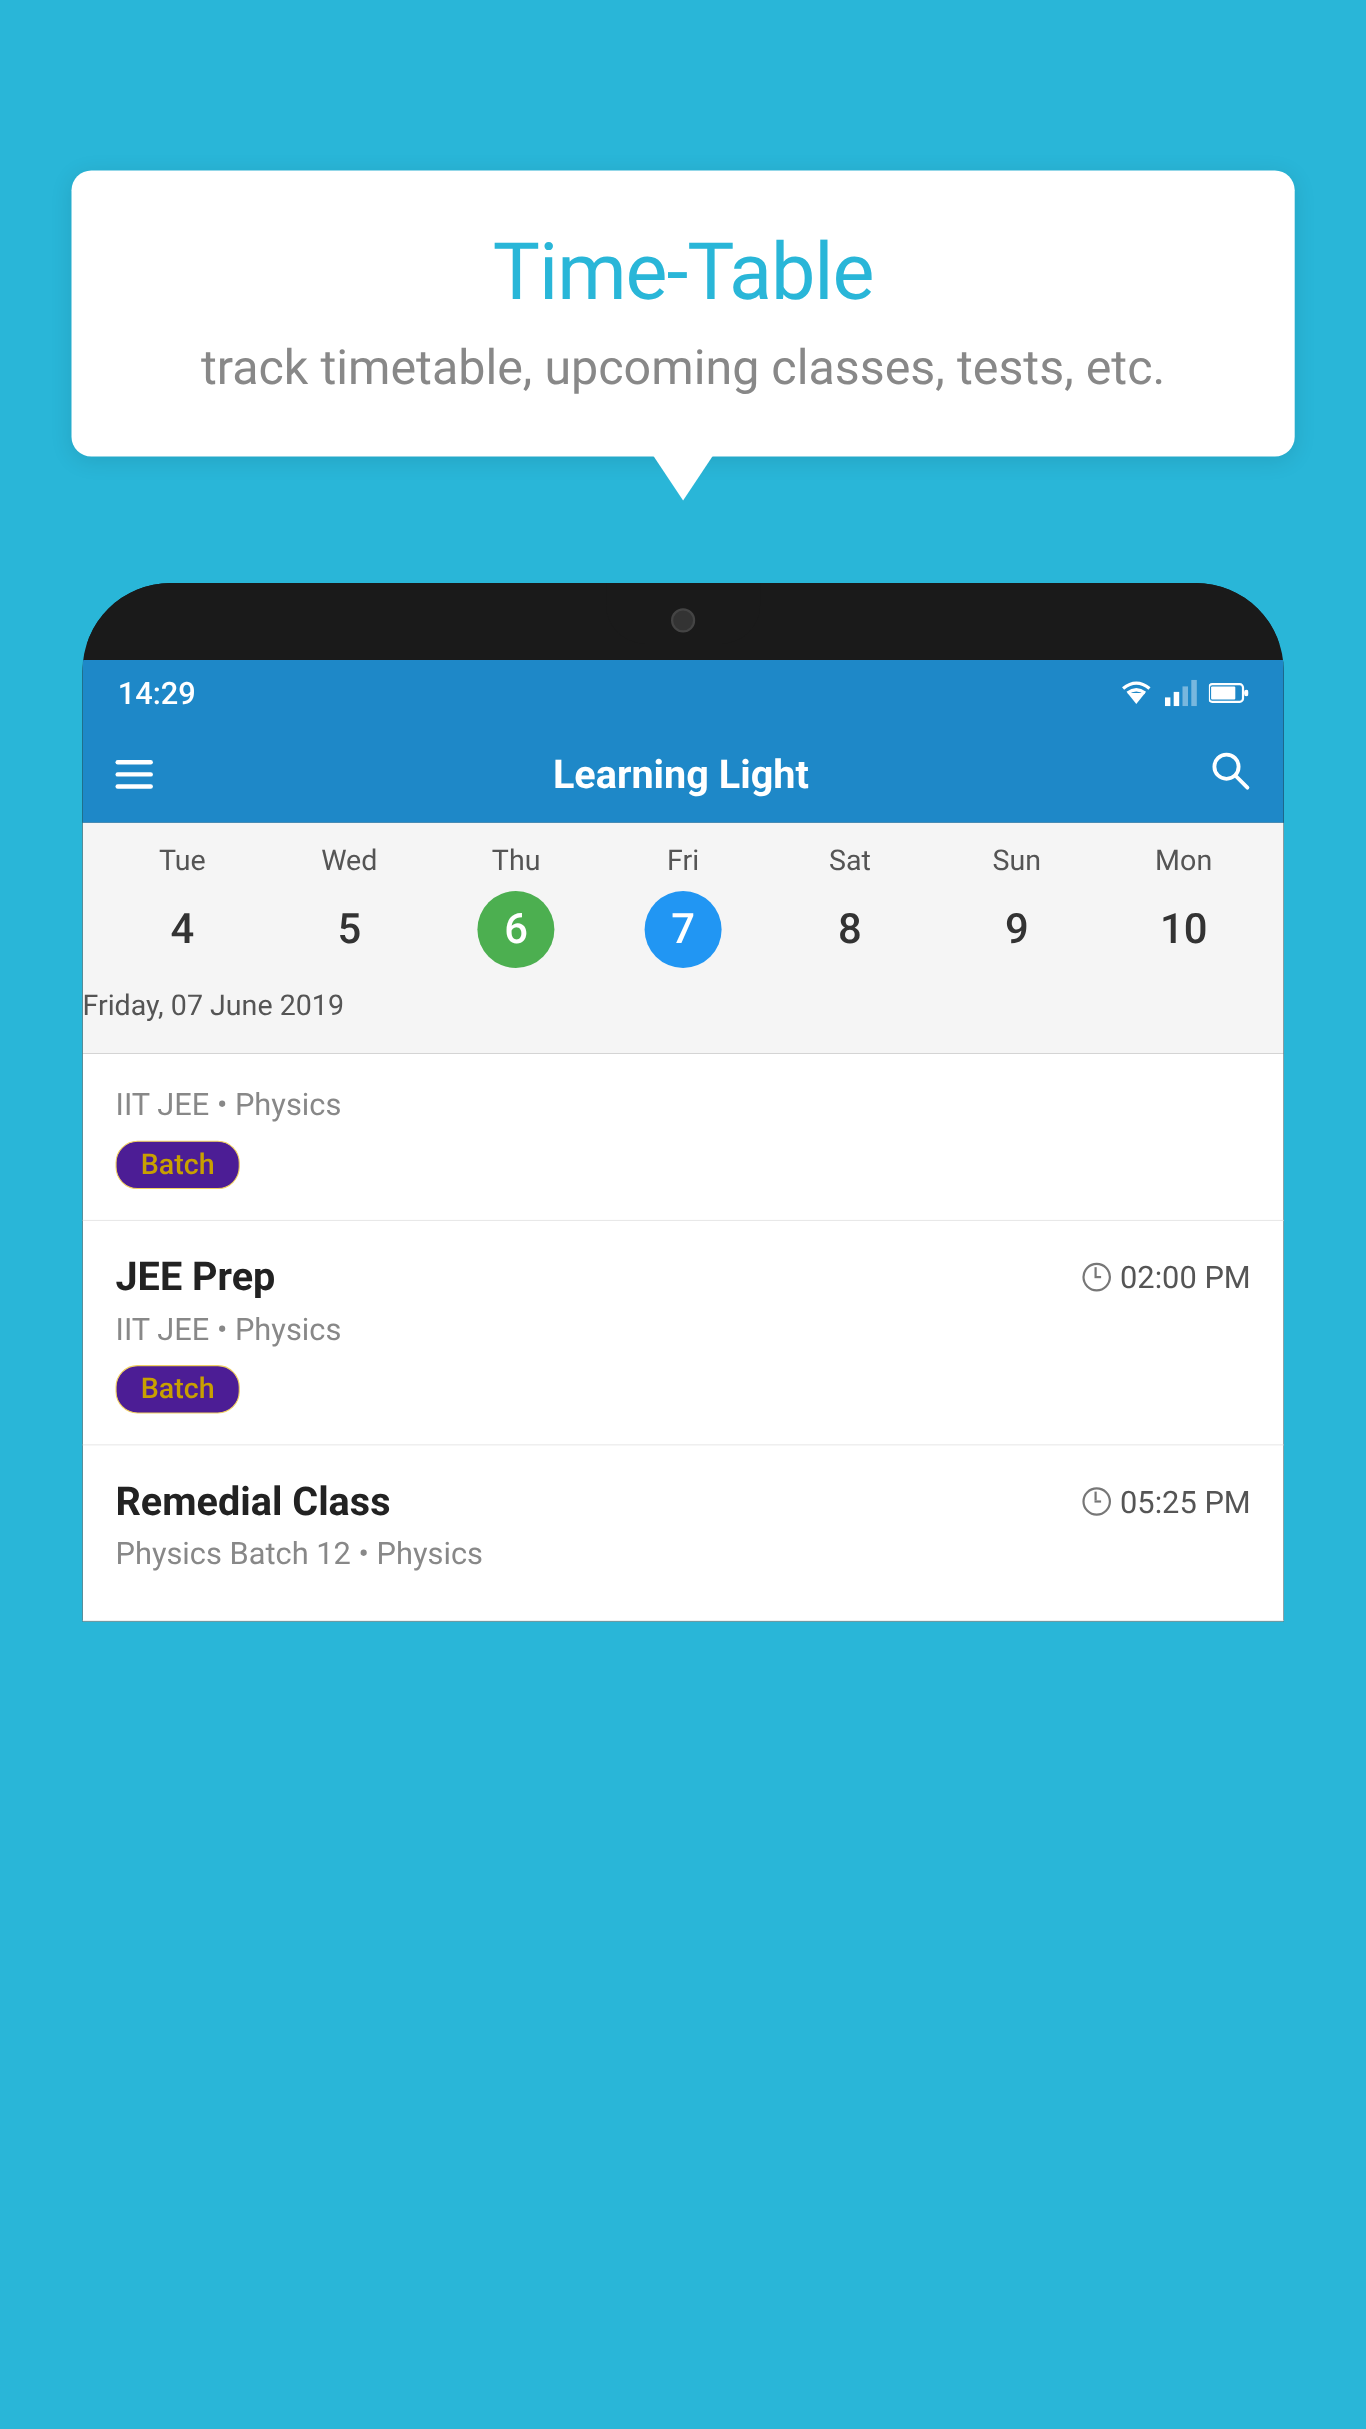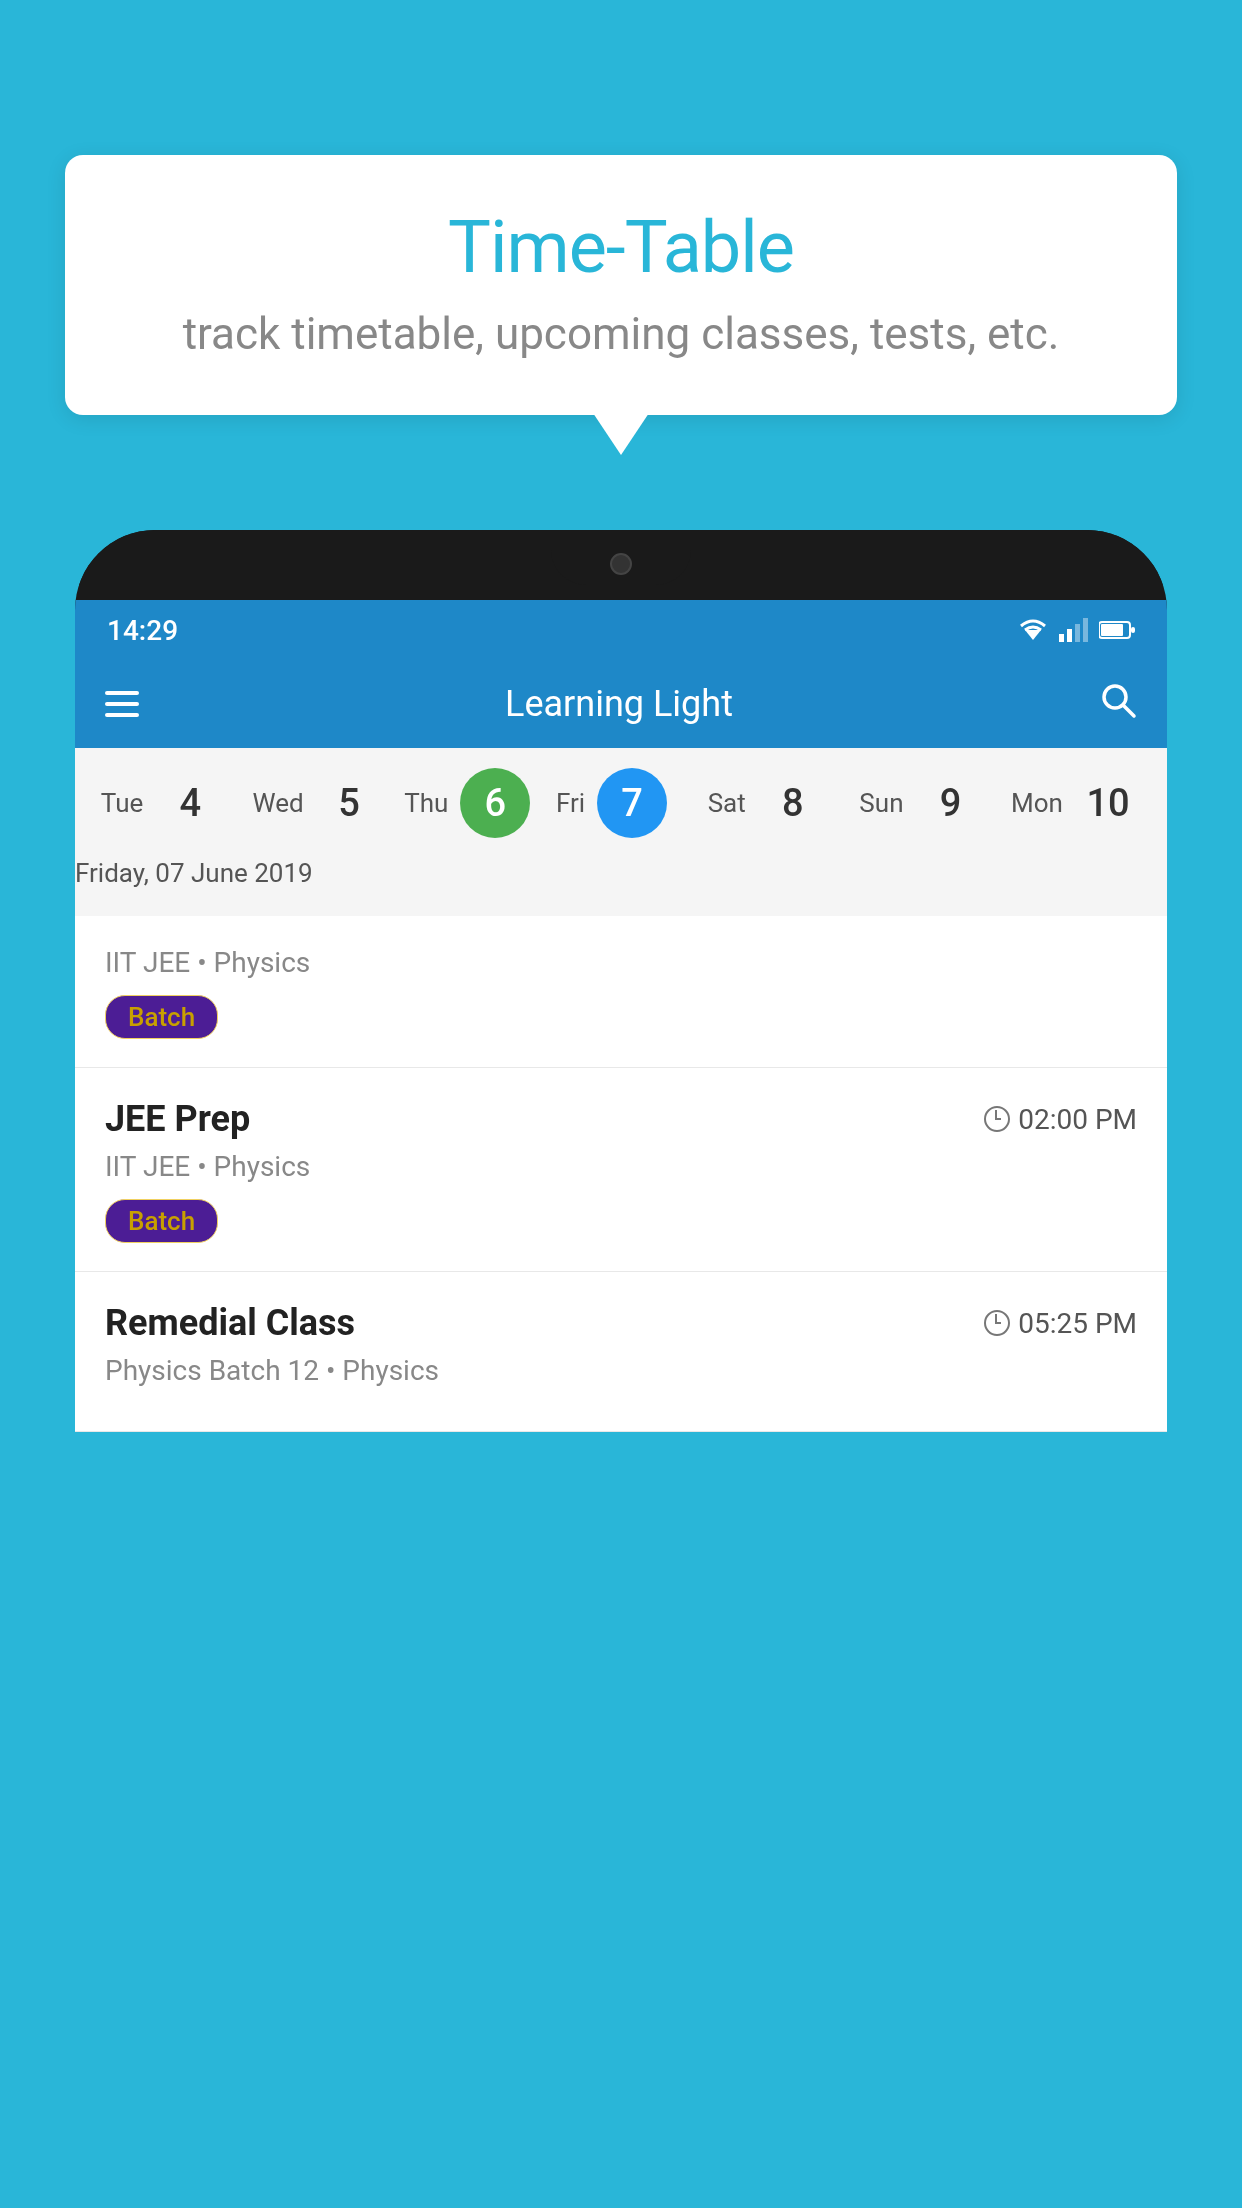--- a/index.html
+++ b/index.html
@@ -145,21 +145,21 @@
       height: 88px;
       display: flex;
       align-items: center;
       padding: 0 30px;
       justify-content: space-between;
     }
 
     .app-bar-title {
       color: white;
       font-size: 36px;
-      font-weight: 400;
+      font-weight: 700;
       text-align: center;
     }
 
     .hamburger-icon {
       display: flex;
       flex-direction: column;
       gap: 7px;
       cursor: pointer;
     }
 
@@ -185,20 +185,21 @@
 
     .days-row {
       display: flex;
       justify-content: space-around;
       padding: 0 15px;
       margin-bottom: 12px;
     }
 
     .day-cell {
       display: flex;
+      flex-direction: column;
       align-items: center;
       gap: 12px;
       width: 130px;
     }
 
     .day-label {
       font-size: 26px;
       color: #555;
       font-weight: 400;
     }

